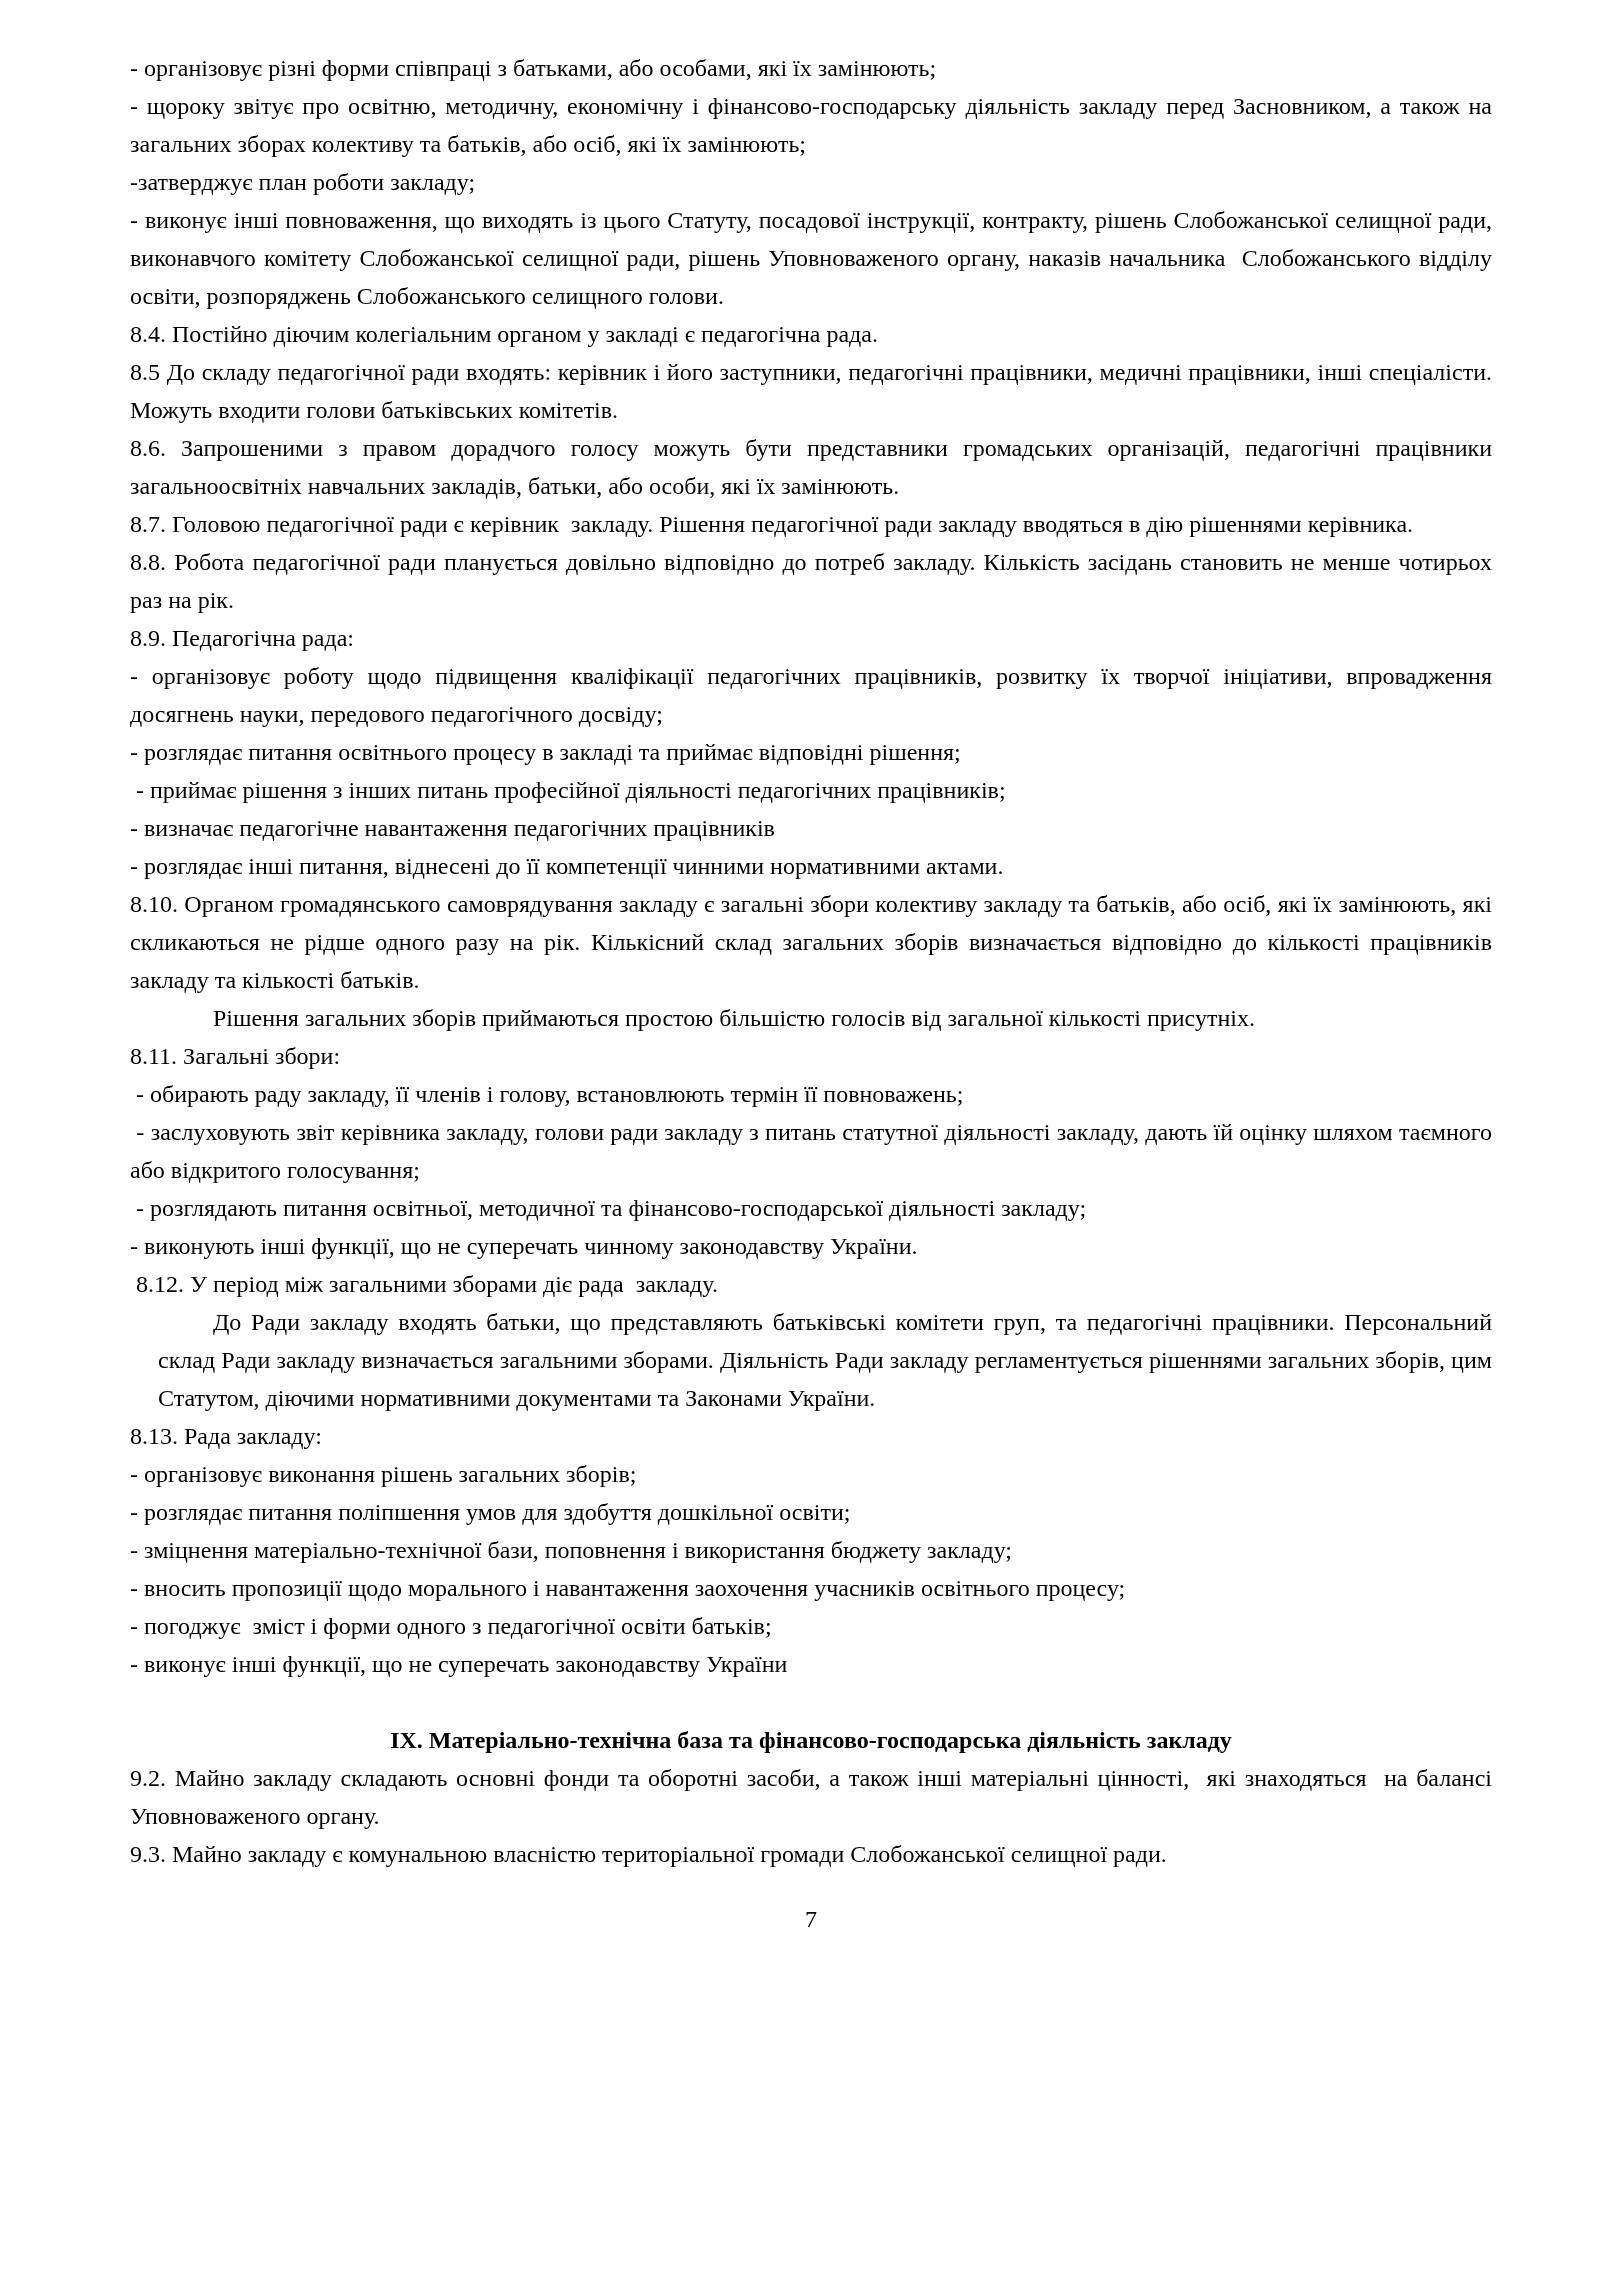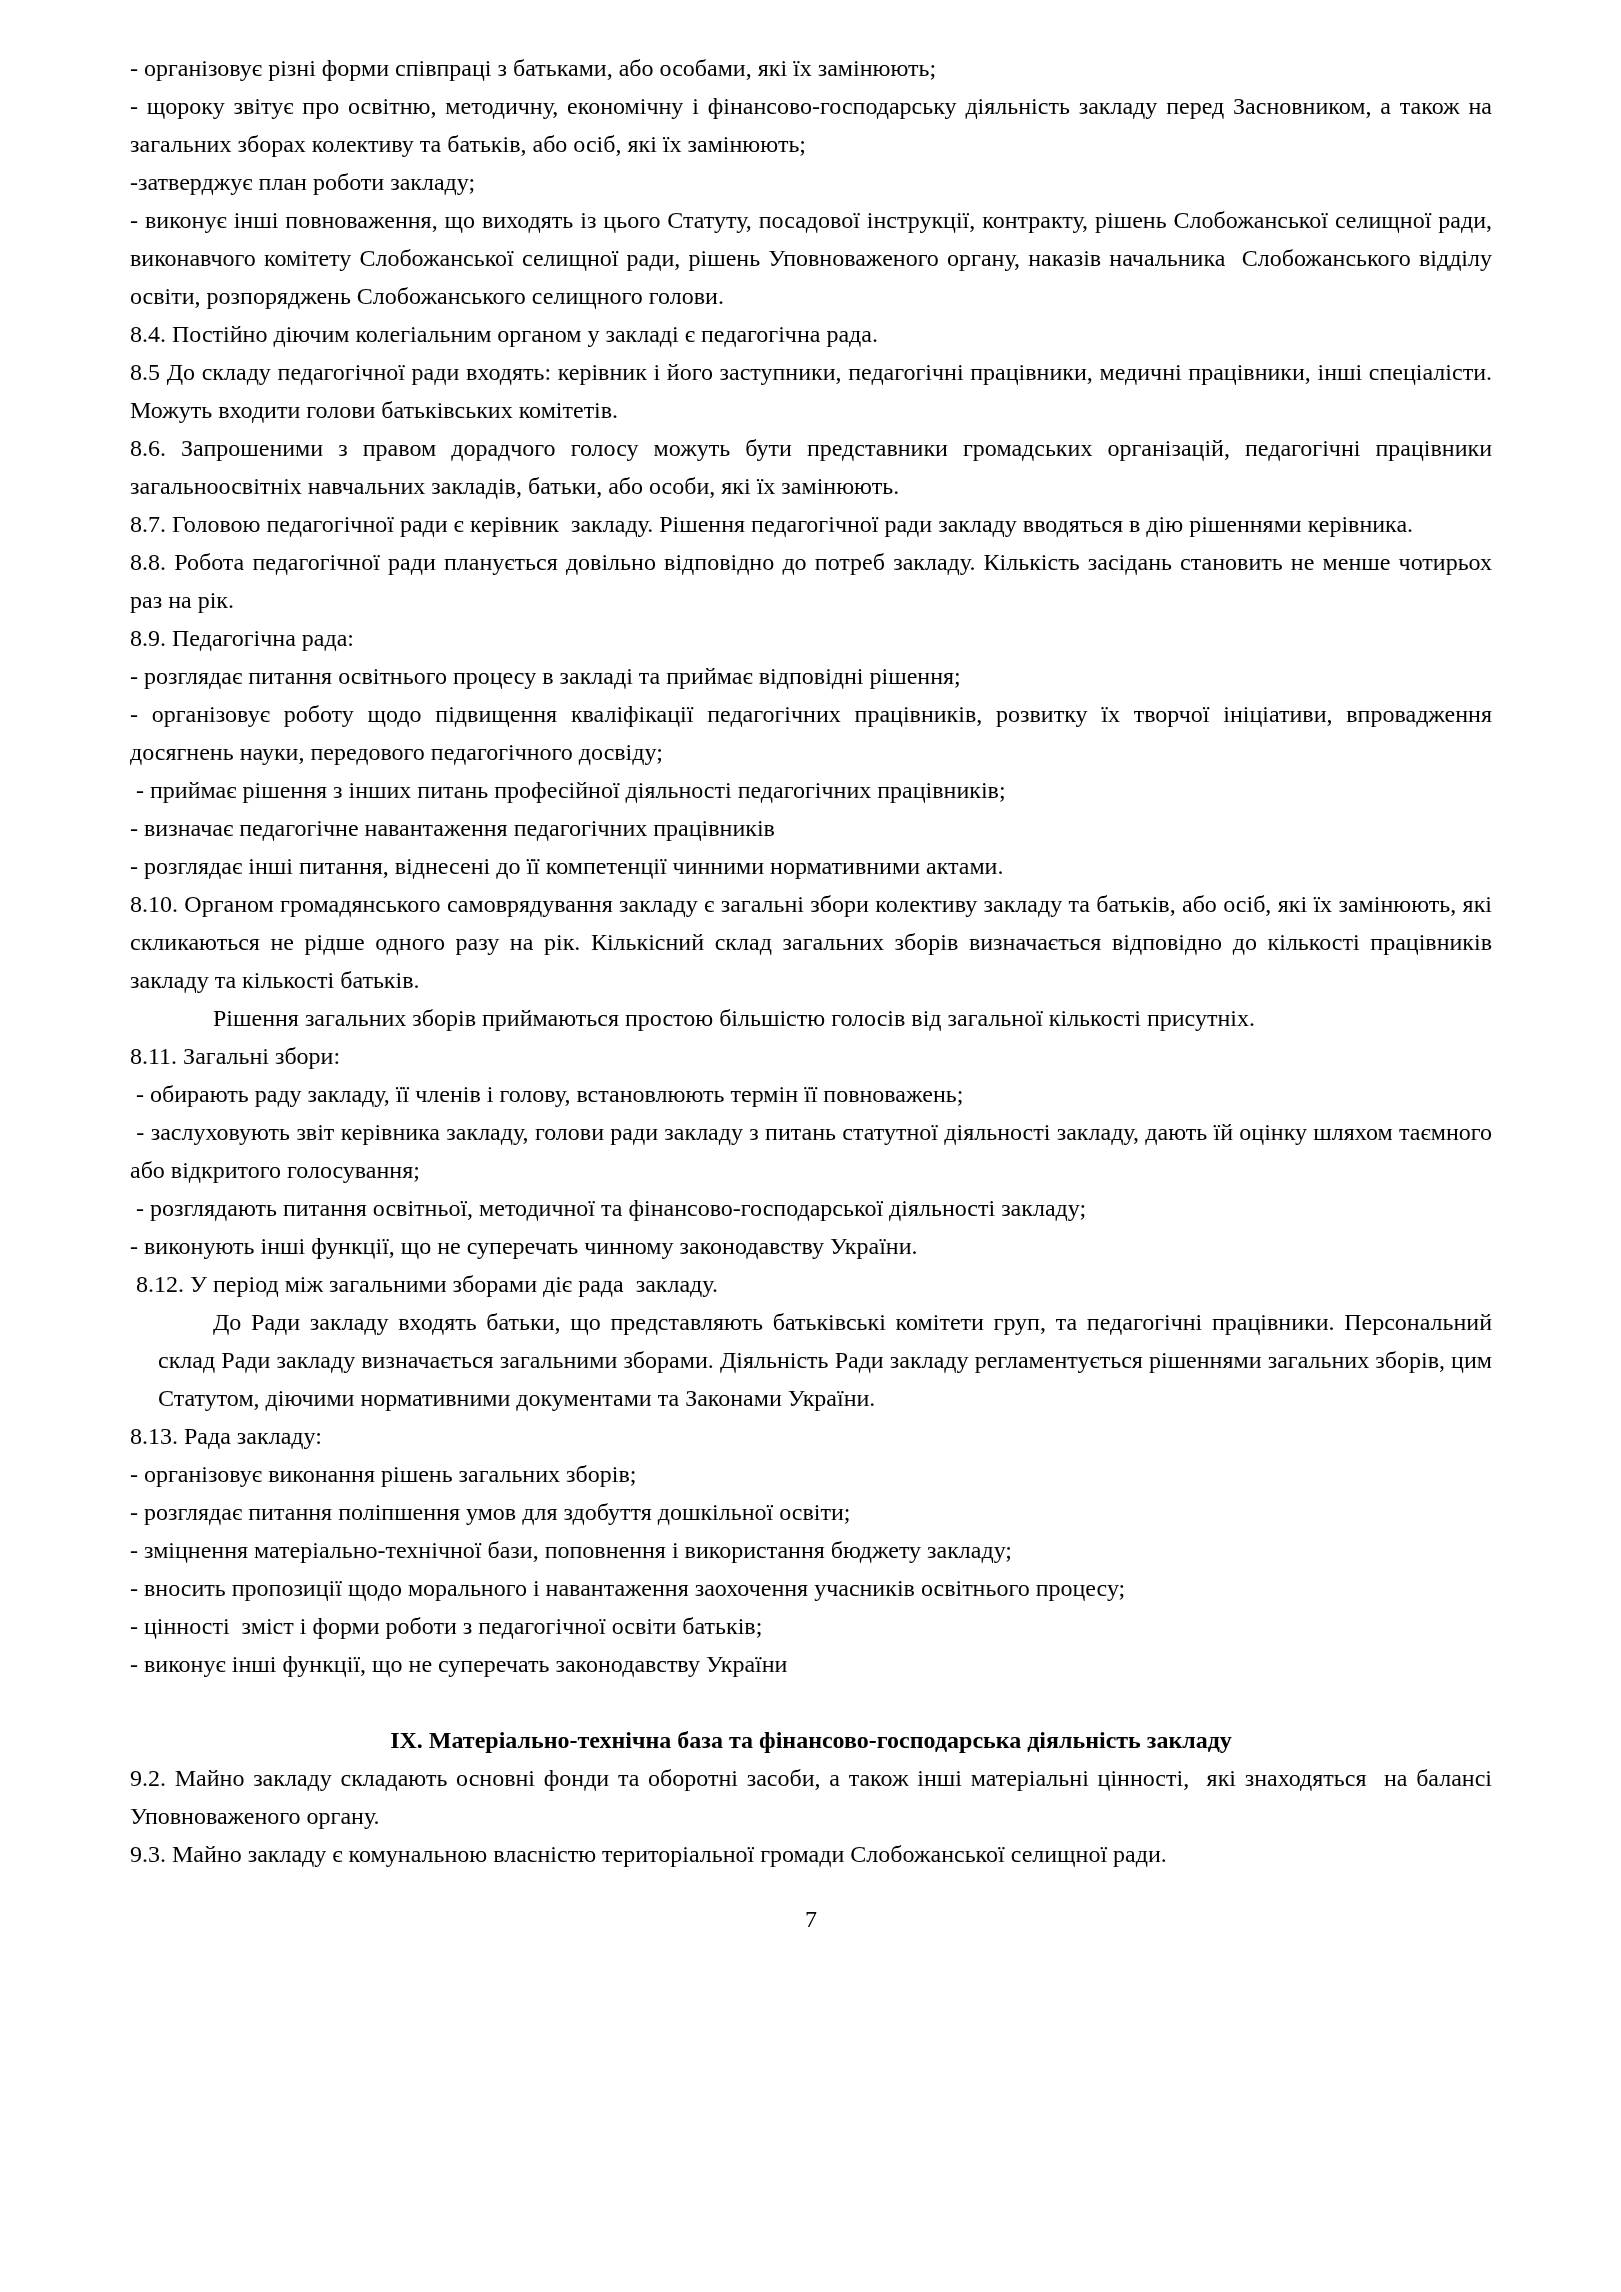--- a/index.html
+++ b/index.html
@@ -50,40 +50,40 @@
       <p class="para body">- організовує різні форми співпраці з батьками, або особами, які їх замінюють;</p>
       <p class="para body">- щороку звітує про освітню, методичну, економічну і фінансово-господарську діяльність закладу перед Засновником, а також на загальних зборах колективу та батьків, або осіб, які їх замінюють;</p>
       <p class="para body">-затверджує план роботи закладу;</p>
       <p class="para body">- виконує інші повноваження, що виходять із цього Статуту, посадової інструкції, контракту, рішень Слобожанської селищної ради, виконавчого комітету Слобожанської селищної ради, рішень Уповноваженого органу, наказів начальника  Слобожанського відділу освіти, розпоряджень Слобожанського селищного голови.</p>
       <p class="para body">8.4. Постійно діючим колегіальним органом у закладі є педагогічна рада.</p>
       <p class="para body">8.5 До складу педагогічної ради входять: керівник і його заступники, педагогічні працівники, медичні працівники, інші спеціалісти. Можуть входити голови батьківських комітетів.</p>
       <p class="para body">8.6. Запрошеними з правом дорадчого голосу можуть бути представники громадських організацій, педагогічні працівники загальноосвітніх навчальних закладів, батьки, або особи, які їх замінюють.</p>
       <p class="para body">8.7. Головою педагогічної ради є керівник  закладу. Рішення педагогічної ради закладу вводяться в дію рішеннями керівника.</p>
       <p class="para body">8.8. Робота педагогічної ради планується довільно відповідно до потреб закладу. Кількість засідань становить не менше чотирьох раз на рік.</p>
       <p class="para body">8.9. Педагогічна рада:</p>
+      <p class="para body">- організовує роботу щодо підвищення кваліфікації педагогічних працівників, розвитку їх творчої ініціативи, впровадження досягнень науки, передового педагогічного досвіду;</p>
       <p class="para body">- розглядає питання освітнього процесу в закладі та приймає відповідні рішення;</p>
-      <p class="para body">- організовує роботу щодо підвищення кваліфікації педагогічних працівників, розвитку їх творчої ініціативи, впровадження досягнень науки, передового педагогічного досвіду;</p>
       <p class="para body"> - приймає рішення з інших питань професійної діяльності педагогічних працівників;</p>
       <p class="para body">- визначає педагогічне навантаження педагогічних працівників</p>
       <p class="para body">- розглядає інші питання, віднесені до її компетенції чинними нормативними актами.</p>
       <p class="para body">8.10. Органом громадянського самоврядування закладу є загальні збори колективу закладу та батьків, або осіб, які їх замінюють, які скликаються не рідше одного разу на рік. Кількісний склад загальних зборів визначається відповідно до кількості працівників закладу та кількості батьків.</p>
       <p class="para body body-indent">Рішення загальних зборів приймаються простою більшістю голосів від загальної кількості присутніх.</p>
       <p class="para body">8.11. Загальні збори:</p>
       <p class="para body"> - обирають раду закладу, її членів і голову, встановлюють термін її повноважень;</p>
       <p class="para body"> - заслуховують звіт керівника закладу, голови ради закладу з питань статутної діяльності закладу, дають їй оцінку шляхом таємного або відкритого голосування;</p>
       <p class="para body"> - розглядають питання освітньої, методичної та фінансово-господарської діяльності закладу;</p>
       <p class="para body">- виконують інші функції, що не суперечать чинному законодавству України.</p>
       <p class="para body"> 8.12. У період між загальними зборами діє рада  закладу.</p>
       <p class="para body body-indent">До Ради закладу входять батьки, що представляють батьківські комітети груп, та педагогічні працівники. Персональний склад Ради закладу визначається загальними зборами. Діяльність Ради закладу регламентується рішеннями загальних зборів, цим Статутом, діючими нормативними документами та Законами України.</p>
       <p class="para body">8.13. Рада закладу:</p>
       <p class="para body">- організовує виконання рішень загальних зборів;</p>
       <p class="para body">- розглядає питання поліпшення умов для здобуття дошкільної освіти;</p>
       <p class="para body">- зміцнення матеріально-технічної бази, поповнення і використання бюджету закладу;</p>
       <p class="para body">- вносить пропозиції щодо морального і навантаження заохочення учасників освітнього процесу;</p>
-      <p class="para body">- цінності  зміст і форми роботи з педагогічної освіти батьків;</p>
+      <p class="para body">- погоджує  зміст і форми одного з педагогічної освіти батьків;</p>
       <p class="para body">- виконує інші функції, що не суперечать законодавству України</p>
       <p class="para spacer"></p>
       <p class="para heading">IX. Матеріально-технічна база та фінансово-господарська діяльність закладу</p>
       <p class="para body">9.2. Майно закладу складають основні фонди та оборотні засоби, а також інші матеріальні цінності,  які знаходяться  на балансі Уповноваженого органу.</p>
       <p class="para body">9.3. Майно закладу є комунальною власністю територіальної громади Слобожанської селищної ради.</p>
     </div>
   <div class="page-number">7</div>
 </div>
 
 

